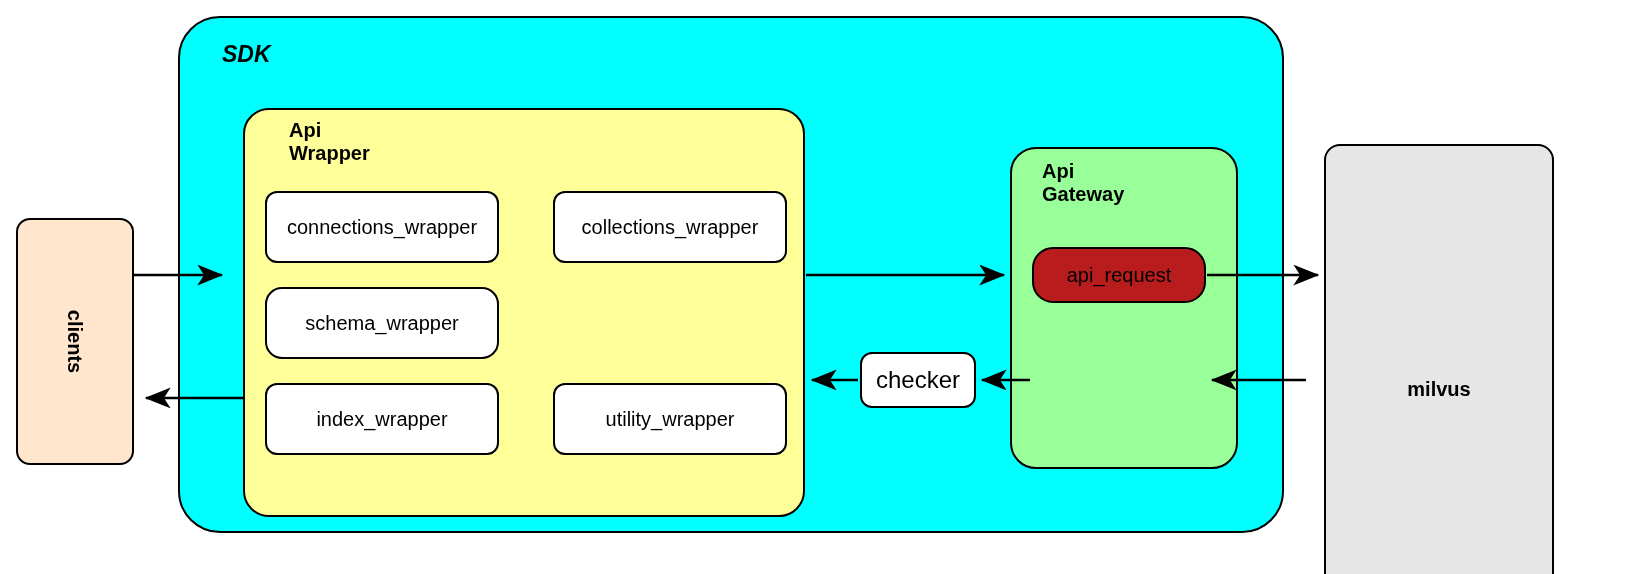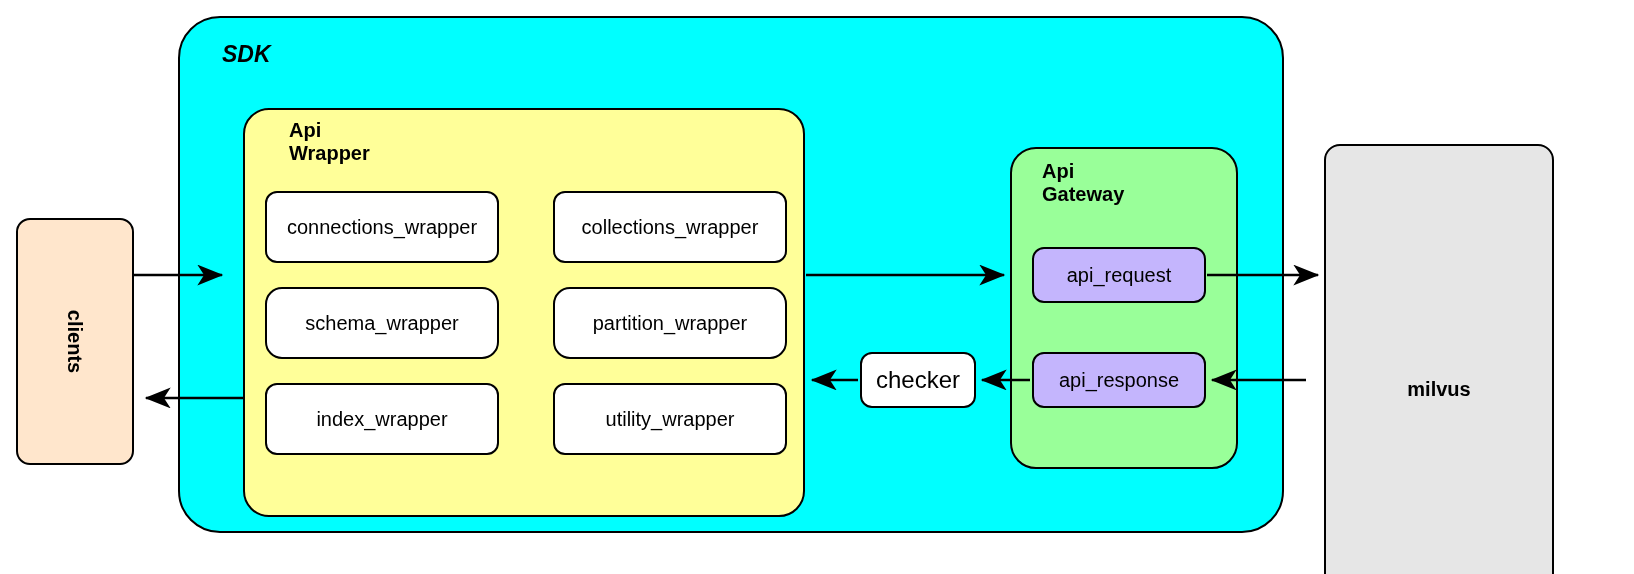--- a/index.html
+++ b/index.html
@@ -92,22 +92,22 @@
   #api-gateway-title {
     position: absolute;
     left: 30px; top: 11px;
     font-size: 20px;
     font-weight: bold;
     line-height: 1.15;
     white-space: pre-line;
     text-align: left;
   }
   .gateway-box {
-    background: #c4b5fd;
-    border-radius: 12px;
+    background: #b91c1c;
+    border-radius: 21px;
     font-size: 20px;
     left: 1032px;
     width: 174px;
     height: 56px;
     text-align: center;
   }
   #api-request-box  { top: 247px; }
   #api-response-box { top: 352px; }
 
   
@@ -165,31 +165,29 @@
   </div>
 
   <div class="box" id="api-wrapper-group">
     <div id="api-wrapper-title">Api
 Wrapper</div>
   </div>
 
   <div class="box wrapper-box wrapper-col-left wrapper-row-1">connections_wrapper</div>
   <div class="box wrapper-box wrapper-col-right wrapper-row-1">collections_wrapper</div>
   <div class="box wrapper-box wrapper-col-left wrapper-row-2">schema_wrapper</div>
-  <div class="box wrapper-box wrapper-col-right wrapper-row-2">partition_wrapper</div>
   <div class="box wrapper-box wrapper-col-left wrapper-row-3">index_wrapper</div>
   <div class="box wrapper-box wrapper-col-right wrapper-row-3">utility_wrapper</div>
 
   <div class="box" id="api-gateway-group">
     <div id="api-gateway-title">Api
 Gateway</div>
   </div>
 
   <div class="box gateway-box" id="api-request-box">api_request</div>
-  <div class="box gateway-box" id="api-response-box">api_response</div>
 
   <div class="box" id="checker-box">checker</div>
 
   <div class="box" id="milvus-box">milvus</div>
 
   <svg id="arrows" viewBox="0 0 1634 574">
     <defs>
       <marker id="arrow-r" markerWidth="11" markerHeight="11" refX="9.5" refY="4" orient="auto" markerUnits="strokeWidth">
         <path d="M0,0 L10,4 L0,8 L2.6,4 Z" fill="#000000"></path>
       </marker>

